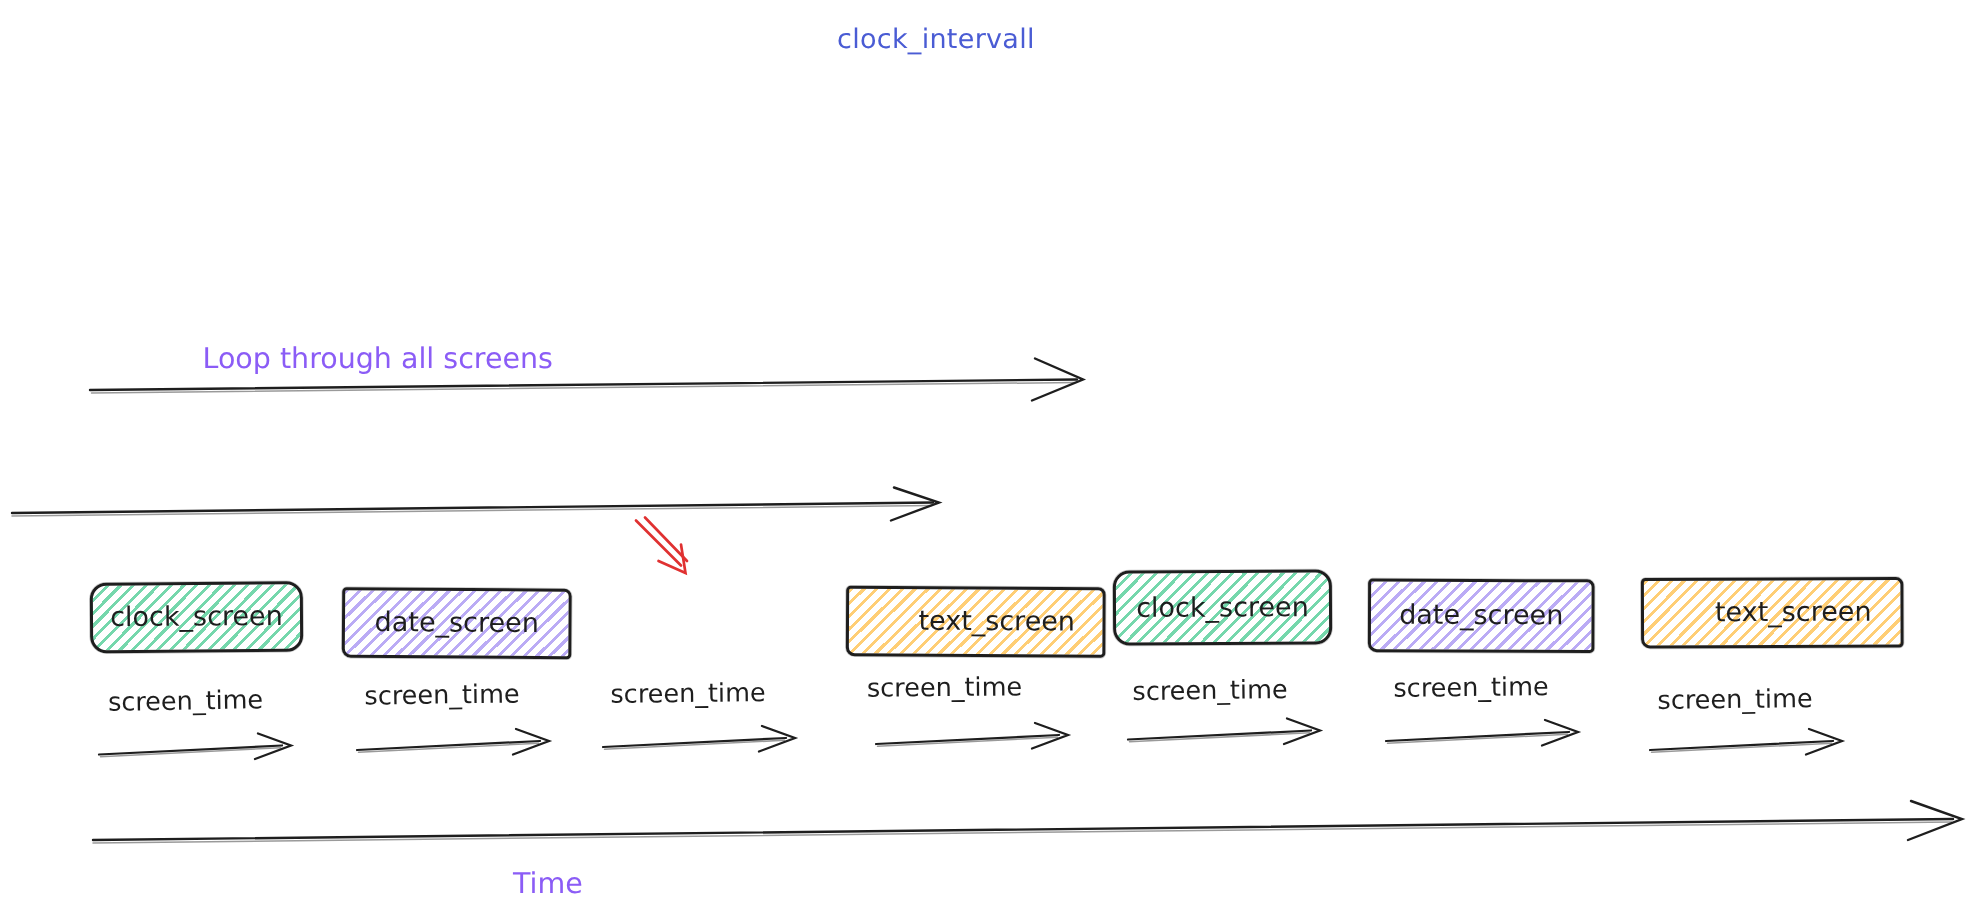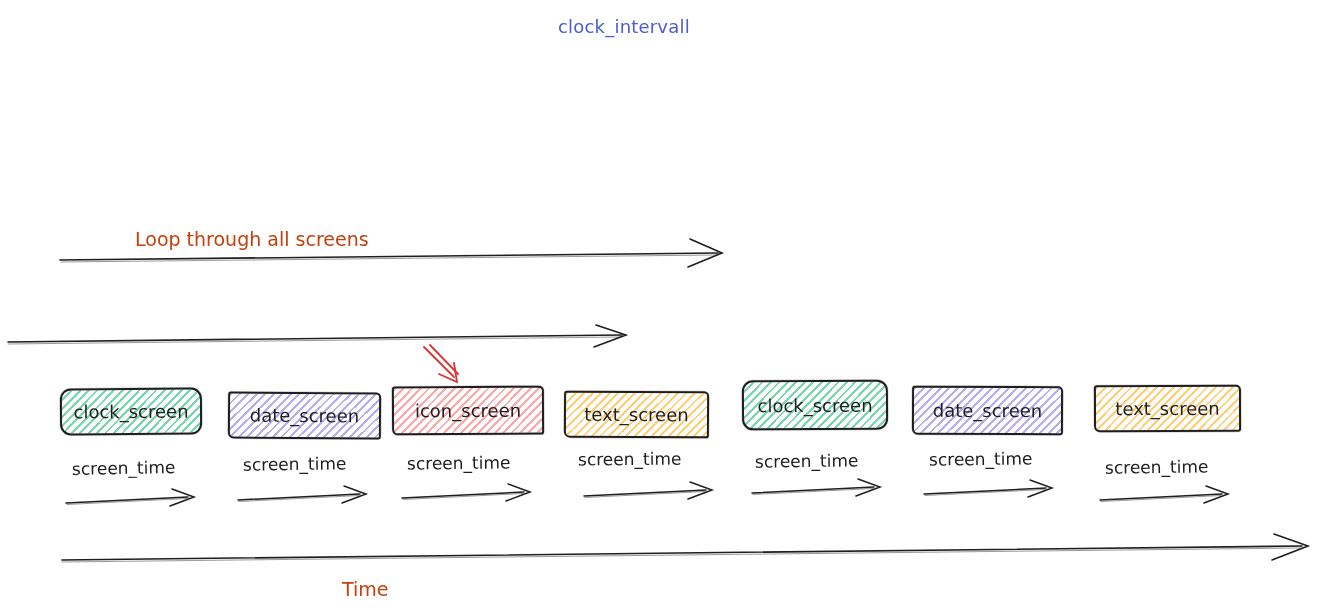--- a/index.html
+++ b/index.html
@@ -4,40 +4,40 @@
 <style>
   html,body{margin:0;padding:0;background:#fff;}
   .canvas{
     position:relative;width:1320px;height:612px;background:#ffffff;
     font-family:"DejaVu Sans", sans-serif;color:#1e1e1e;overflow:hidden;
   }
   .diagram-title{
     position:absolute;left:558px;top:16px;font-size:18px;color:#4a5cd4;
     letter-spacing:0.2px;
   }
-  .annotation{position:absolute;color:#c2410c;white-space:nowrap;}
+  .annotation{position:absolute;color:#8b5cf6;white-space:nowrap;}
   .loop-label{left:135px;top:228px;font-size:19px;}
   .lifetime-label{left:38px;top:313px;font-size:18px;color:#e03131;}
   .time-label{left:342px;top:578px;font-size:19px;text-align:center;}
   .arrow-svg{position:absolute;overflow:visible;}
   .loop-arrow{left:56px;top:236px;}
   .lifetime-arrow{left:6px;top:325px;}
   .time-arrow{left:58px;top:534px;}
   .icon-pointer{left:418px;top:344px;}
 
   .screen-box{
     position:absolute;border:2px solid #1e1e1e;border-radius:3px 5px 3px 6px;
     display:flex;align-items:center;justify-content:center;
     font-size:18px;color:#1e1e1e;white-space:nowrap;
     box-shadow:0 0 0 0.5px rgba(30,30,30,.25);
   }
   .fill-green { background-image:repeating-linear-gradient(135deg, rgba(102,211,163,.9) 0 2px, rgba(255,255,255,0) 2px 6px);border-radius:11px; }
   .fill-purple{ background-image:repeating-linear-gradient(135deg, rgba(179,162,244,.9) 0 2px, rgba(255,255,255,0) 2px 6px); }
   .fill-red   { background-image:repeating-linear-gradient(135deg, rgba(255,157,157,.9) 0 2px, rgba(255,255,255,0) 2px 6px); }
-  .fill-yellow{ background-image:repeating-linear-gradient(135deg, rgba(255,201,102,.9) 0 2px, rgba(255,255,255,0) 2px 6px); }
+  .fill-yellow{ background-image:repeating-linear-gradient(135deg, rgba(255,201,102,.9) 0 2px, rgba(255,255,255,0) 2px 6px);padding-left:28px; }
 
   .box-1{left:60px;  top:388px; width:138px; height:43px; transform:rotate(-0.4deg);}
   .box-2{left:228px; top:392px; width:149px; height:43px; transform:rotate(0.4deg);}
   .box-3{left:392px; top:386px; width:148px; height:45px; transform:rotate(-0.3deg);}
   .box-4{left:564px; top:391px; width:141px; height:43px; transform:rotate(0.3deg);}
   .box-5{left:742px; top:380px; width:142px; height:46px; transform:rotate(-0.3deg);}
   .box-6{left:912px; top:386px; width:147px; height:45px; transform:rotate(0.2deg);}
   .box-7{left:1094px;top:385px; width:143px; height:43px; transform:rotate(-0.2deg);}
 
   .st-label{position:absolute;font-size:17px;color:#1e1e1e;white-space:nowrap;}
@@ -82,23 +82,20 @@
     <path d="M6 3 L36 33" fill="none" stroke="#e03131" stroke-width="1.8" stroke-linecap="round"></path>
     <path d="M12 1 L40 30" fill="none" stroke="#e03131" stroke-width="1.8" stroke-linecap="round"></path>
     <path d="M21 30 L39 38 L36 19" fill="none" stroke="#e03131" stroke-width="1.8" stroke-linecap="round"></path>
   </svg>
 
   <div class="screen-box box-1 fill-green">
       <span>clock_screen</span>
     </div>
   <div class="screen-box box-2 fill-purple">
       <span>date_screen</span>
-    </div>
-  <div class="screen-box box-3 fill-red">
-      <span>icon_screen</span>
     </div>
   <div class="screen-box box-4 fill-yellow">
       <span>text_screen</span>
     </div>
   <div class="screen-box box-5 fill-green">
       <span>clock_screen</span>
     </div>
   <div class="screen-box box-6 fill-purple">
       <span>date_screen</span>
     </div>

